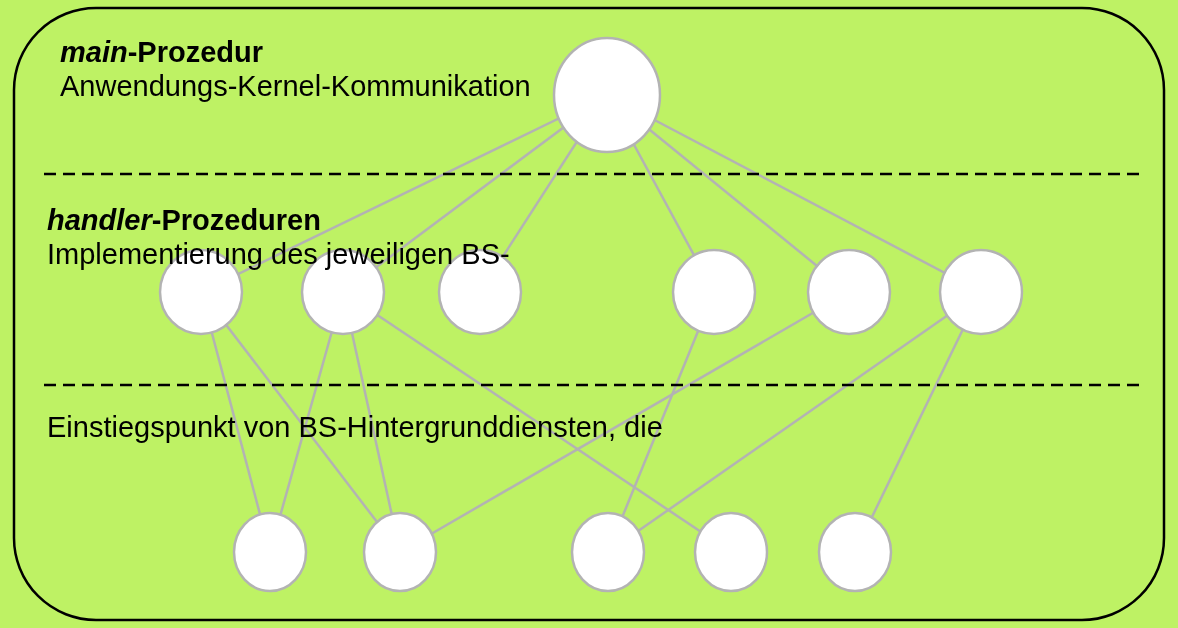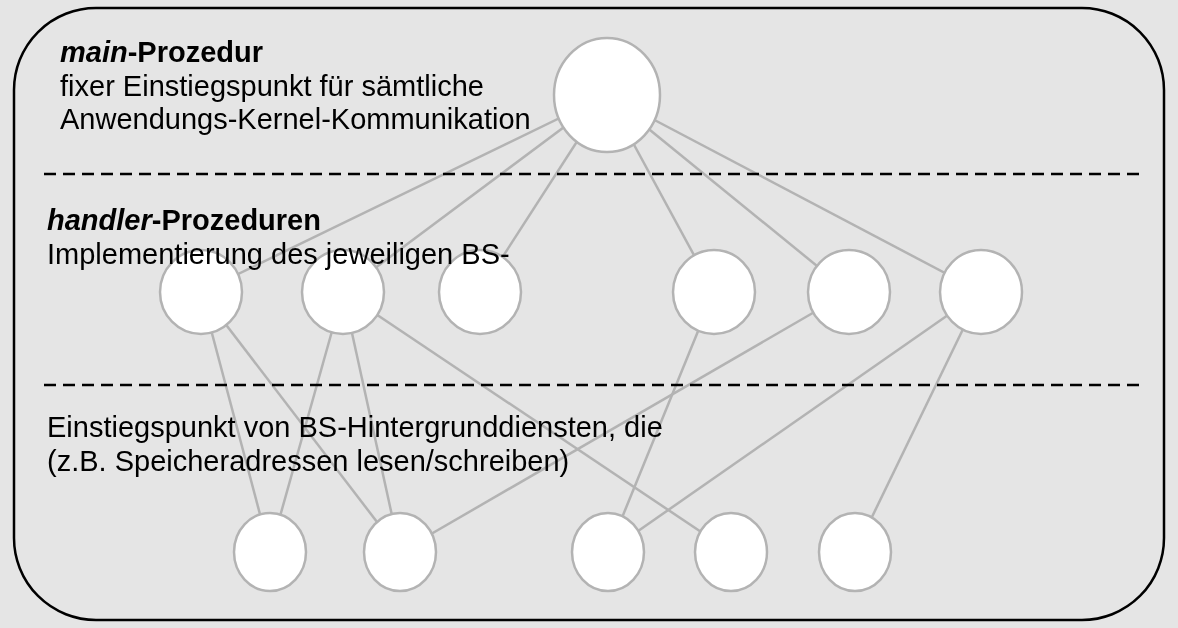--- a/index.html
+++ b/index.html
@@ -4,21 +4,21 @@
 <style>
   html, body {
     margin: 0;
     padding: 0;
     background: #ffffff;
   }
   #stage {
     position: relative;
     width: 1178px;
     height: 628px;
-    background: #e5e5e5;
+    background: #bef264;
     font-family: "Liberation Sans", sans-serif;
     overflow: hidden;
   }
   #diagram-svg {
     position: absolute;
     left: 0;
     top: 0;
     width: 1178px;
     height: 628px;
   }
@@ -70,27 +70,25 @@
       <ellipse cx="608" cy="552" rx="36" ry="39" fill="#ffffff" stroke="#b3b3b3" stroke-width="2.5"></ellipse>
       <ellipse cx="731" cy="552" rx="36" ry="39" fill="#ffffff" stroke="#b3b3b3" stroke-width="2.5"></ellipse>
       <ellipse cx="855" cy="552" rx="36" ry="39" fill="#ffffff" stroke="#b3b3b3" stroke-width="2.5"></ellipse>
       <line x1="44" y1="174" x2="1140" y2="174" stroke="#000000" stroke-width="2.6" stroke-dasharray="12 7"></line>
       <line x1="44" y1="385" x2="1140" y2="385" stroke="#000000" stroke-width="2.6" stroke-dasharray="12 7"></line>
       <rect x="14" y="8" width="1150" height="612" rx="82" ry="82" fill="none" stroke="#000000" stroke-width="2.5"></rect>
     </svg>
 
   <div class="layer-label" id="label-0" style="left: 60px; top: 36px;">
     <div class="layer-title"><span class="it">main</span><span>-Prozedur</span></div>
-    <div class="layer-desc">fixer Einstiegspunkt für sämtliche</div>
     <div class="layer-desc">Anwendungs-Kernel-Kommunikation</div>
   </div>
 
   <div class="layer-label" id="label-1" style="left: 47px; top: 204px;">
     <div class="layer-title"><span class="it">handler</span><span>-Prozeduren</span></div>
     <div class="layer-desc">Implementierung des jeweiligen BS-</div>
   </div>
 
   <div class="layer-label" id="label-2" style="left: 47px; top: 411px;">
     <div class="layer-desc">Einstiegspunkt von BS-Hintergrunddiensten, die</div>
-    <div class="layer-desc">(z.B. Speicheradressen lesen/schreiben)</div>
   </div>
 
 </div>
 
 </body></html>

